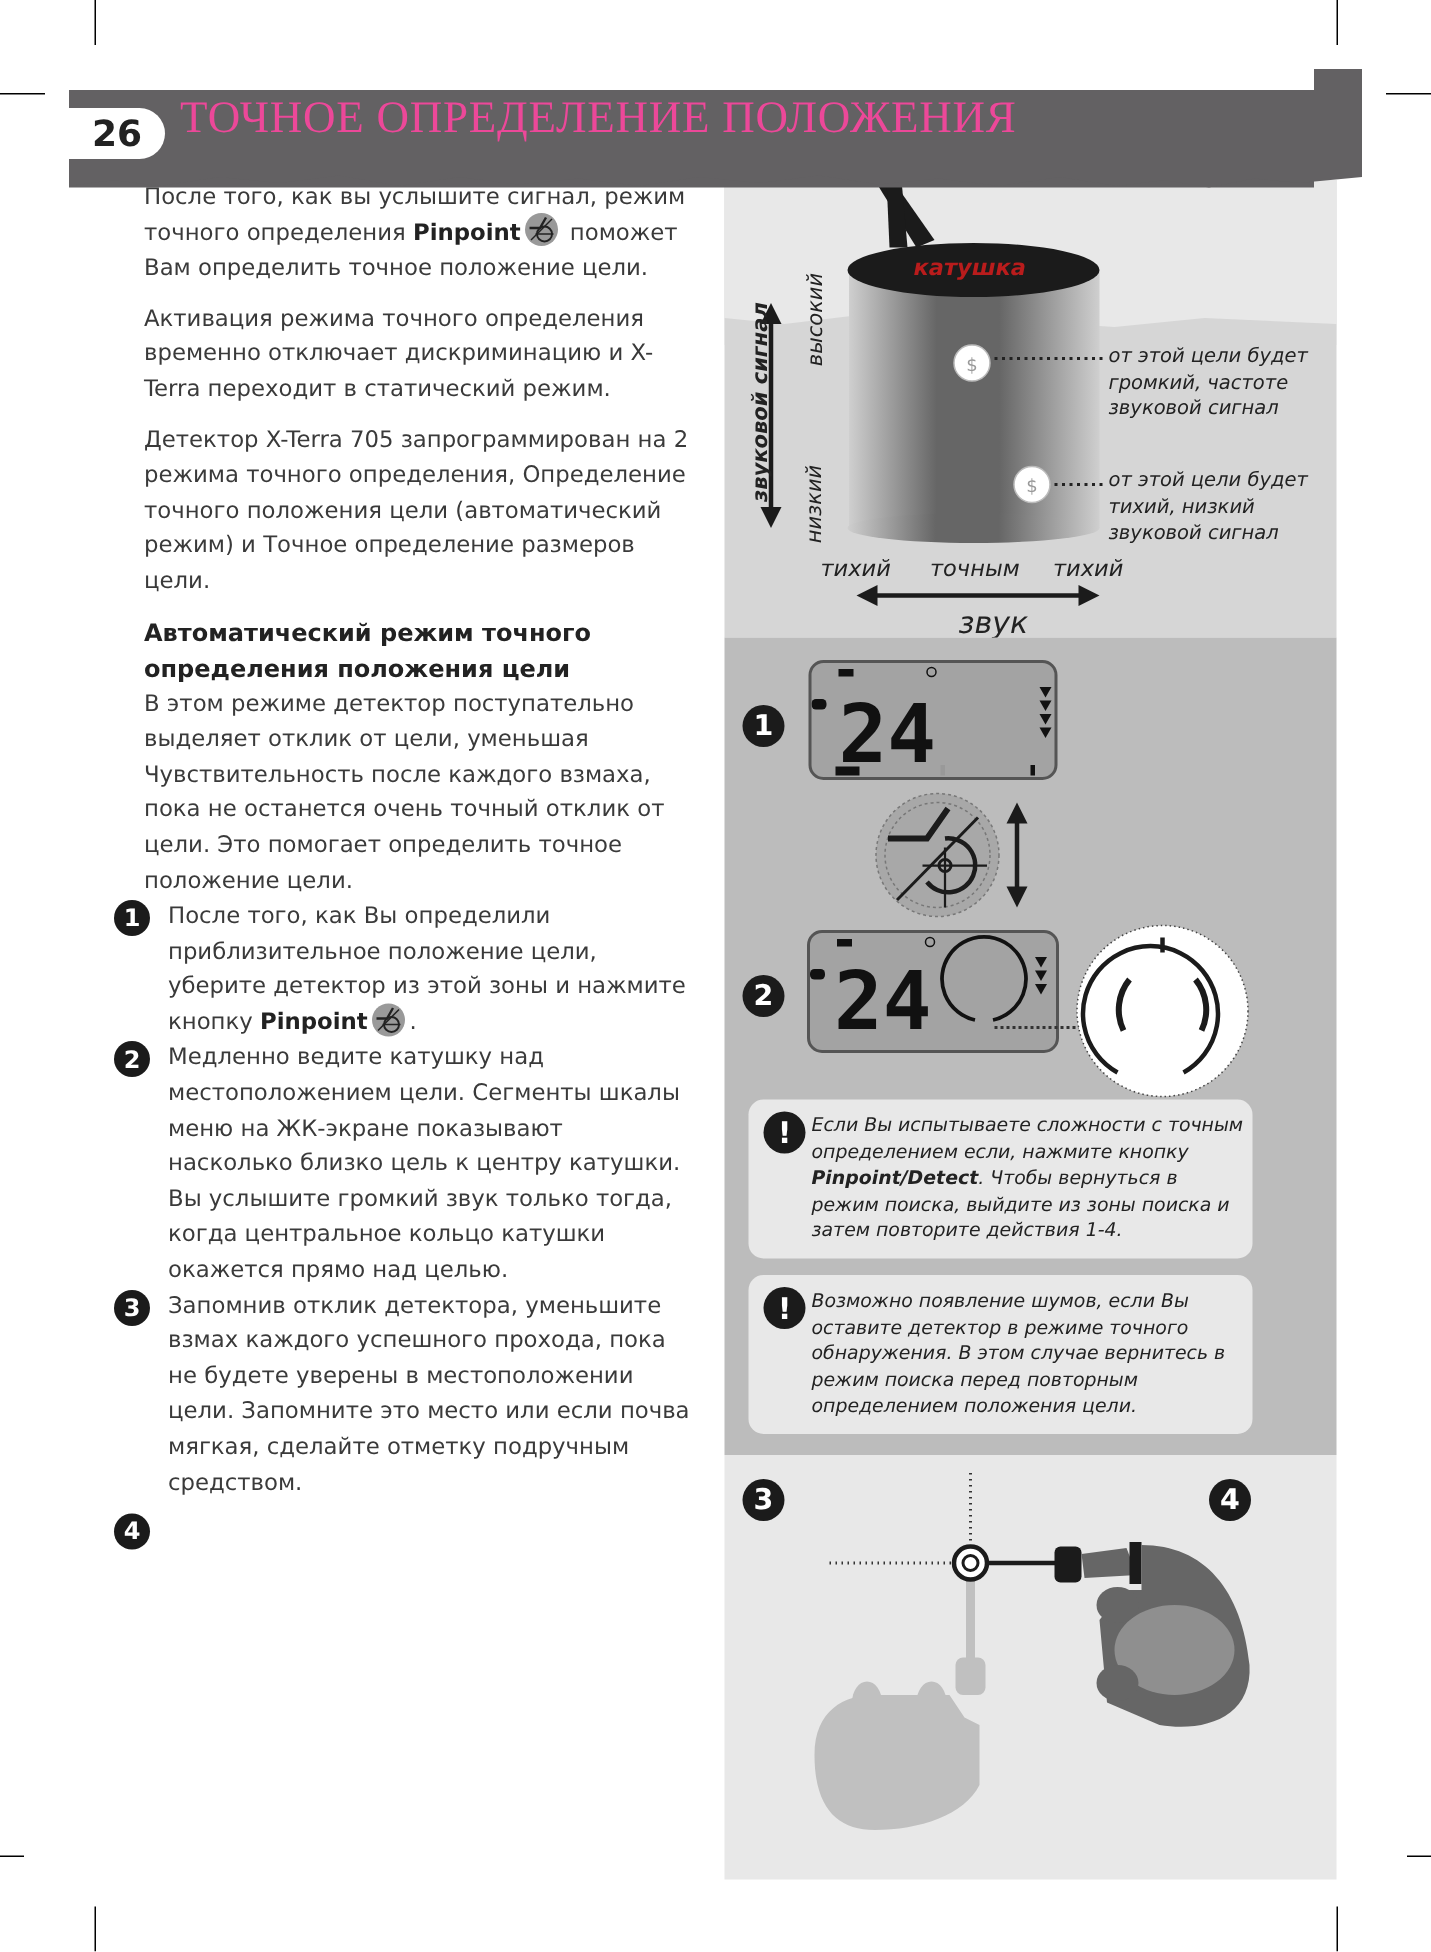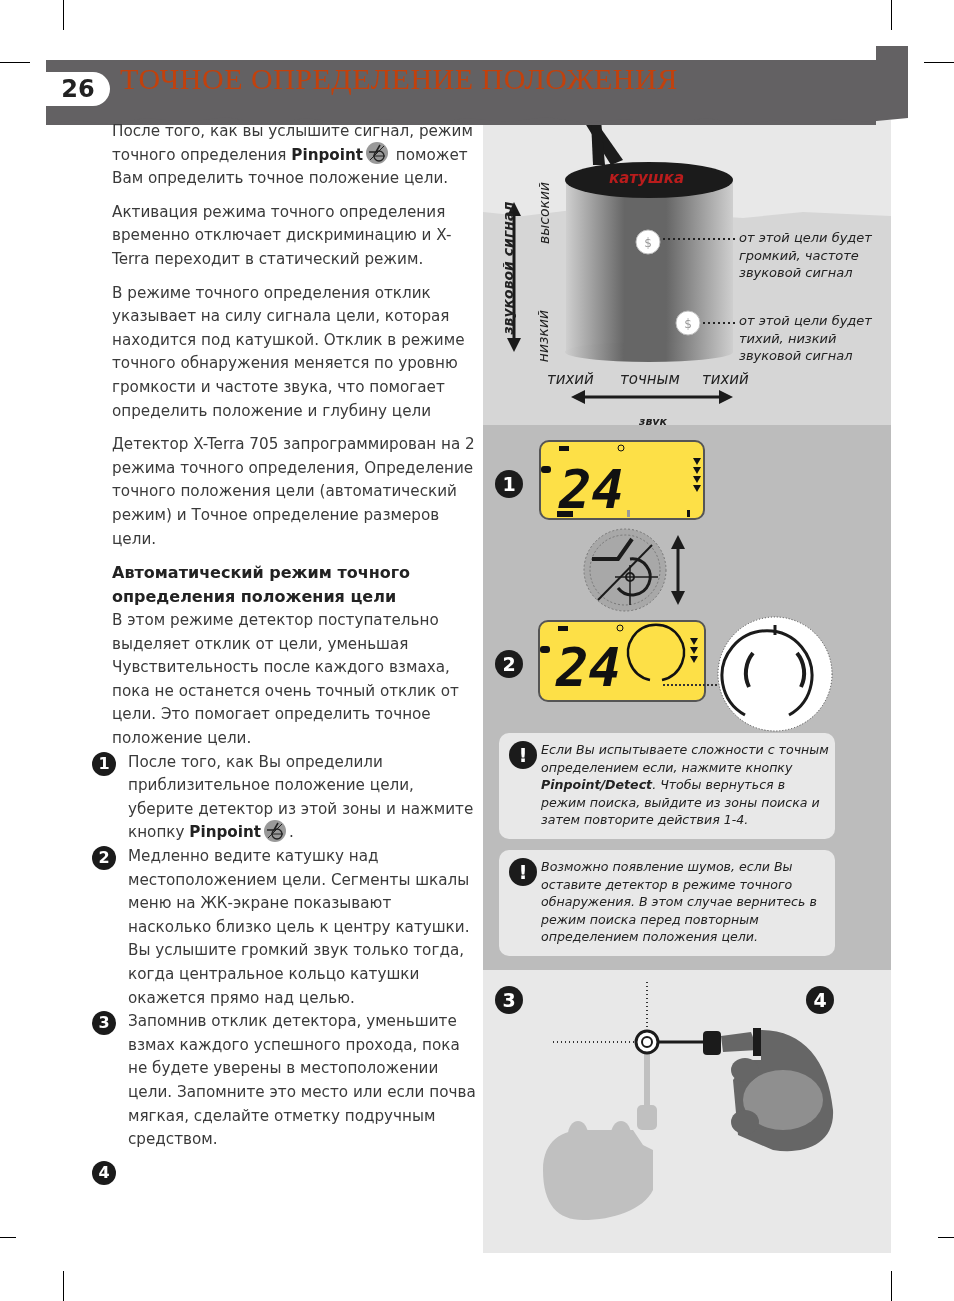--- a/index.html
+++ b/index.html
@@ -3,42 +3,42 @@
 <meta charset="utf-8">
 <style>
   html,body{margin:0;padding:0;background:#fff;}
   body{width:954px;height:1301px;position:relative;overflow:hidden;font-family:"DejaVu Sans","Liberation Sans",sans-serif;color:#333;}
   .crop{position:absolute;background:#000;}
   
   .header{position:absolute;left:46px;top:60px;width:830px;height:65px;background:#636163;}
   .header-tab{position:absolute;left:876px;top:46px;width:32px;height:70px;background:#636163;}
   .header-torn{position:absolute;left:46px;top:112px;width:862px;height:20px;}
   .page-num{position:absolute;left:46px;top:72px;width:64px;height:34px;background:#fff;border-radius:0 18px 18px 0;display:flex;align-items:center;justify-content:center;font-weight:bold;font-size:24px;color:#222;font-family:"DejaVu Sans",sans-serif;}
-  .page-title{position:absolute;left:120px;top:62px;font-family:"Liberation Serif","DejaVu Serif",serif;font-size:30px;color:#c2410c;letter-spacing:0.5px;white-space:nowrap;}
+  .page-title{position:absolute;left:120px;top:62px;font-family:"Liberation Serif","DejaVu Serif",serif;font-size:30px;color:#ec4899;letter-spacing:0.5px;white-space:nowrap;}
   
-  .col-left{position:absolute;left:112px;top:120px;width:365px;font-size:15.2px;line-height:23.6px;color:#3a3a3a;}
+  .col-left{position:absolute;left:96px;top:120px;width:365px;font-size:15.2px;line-height:23.6px;color:#3a3a3a;}
   .col-left p{margin:0 0 10px 0;}
   .col-left b{color:#222;}
   .h3{font-weight:bold;font-size:16px;line-height:24px;color:#222;margin:0;}
   .pin-ico{display:inline-block;width:24px;height:24px;vertical-align:middle;margin:-4px 2px 0 2px;}
   .step{position:relative;padding-left:16px;margin:0 0 0 0;}
   .step-num{position:absolute;left:-20px;top:1px;width:24px;height:24px;border-radius:50%;background:#1b1b1b;color:#fff;font-weight:bold;font-size:16px;display:flex;align-items:center;justify-content:center;}
   .steps{margin-left:0;}
   
   .col-right{position:absolute;left:483px;top:120px;width:408px;height:1133px;}
   .panel1{position:absolute;left:0;top:0;width:408px;height:305px;background:#d6d6d6;}
   .panel1-top{position:absolute;left:0;top:0;width:408px;height:100px;background:#e8e8e8;}
   .panel2{position:absolute;left:0;top:305px;width:408px;height:545px;background:#bcbcbc;}
   .panel3{position:absolute;left:0;top:850px;width:408px;height:283px;background:#e8e8e8;}
   .lbl{position:absolute;font-style:italic;font-size:13px;color:#222;white-space:nowrap;}
   .note{position:absolute;left:16px;width:336px;background:#e8e8e8;border-radius:10px;}
   .note-text{position:absolute;left:42px;top:8px;width:290px;font-style:italic;font-size:12.6px;line-height:17.5px;color:#222;}
   .note-icon{position:absolute;left:10px;top:8px;width:28px;height:28px;border-radius:50%;background:#1b1b1b;color:#fff;font-weight:bold;font-size:20px;display:flex;align-items:center;justify-content:center;}
   .big-num{position:absolute;width:28px;height:28px;border-radius:50%;background:#1b1b1b;color:#fff;font-weight:bold;font-size:19px;display:flex;align-items:center;justify-content:center;}
-  .lcd{position:absolute;background:#fde047;border:2px solid #555;border-radius:10px;font-style:italic;}
+  .lcd{position:absolute;background:#a3a3a3;border:2px solid #555;border-radius:10px;}
 </style>
 </head>
 <body>
 
 <div class="crop" style="left:63px;top:0;width:1px;height:30px;"></div>
 <div class="crop" style="left:0;top:62px;width:30px;height:1px;"></div>
 <div class="crop" style="left:891px;top:0;width:1px;height:30px;"></div>
 <div class="crop" style="left:924px;top:62px;width:30px;height:1px;"></div>
 <div class="crop" style="left:0;top:1237px;width:16px;height:1px;"></div>
 <div class="crop" style="left:938px;top:1237px;width:16px;height:1px;"></div>
@@ -92,21 +92,21 @@
       <div>звуковой сигнал</div>
     </div>
     <div class="lbl" style="left:256px;top:192px;line-height:17.5px;">
       <div>от этой цели будет</div>
       <div>тихий, низкий</div>
       <div>звуковой сигнал</div>
     </div>
     <span class="lbl" style="left:64px;top:250px;font-size:15px;">тихий</span>
     <span class="lbl" style="left:137px;top:250px;font-size:15px;">точным</span>
     <span class="lbl" style="left:219px;top:250px;font-size:15px;">тихий</span>
-    <span class="lbl" style="left:156px;top:295px;font-weight:bold;font-size:11px;">звук</span>
+    <span class="lbl" style="left:156px;top:283px;font-weight:normal;font-size:20px;">звук</span>
   </div>
 
   <div class="panel2">
     <div class="big-num" style="left:12px;top:45px;">1</div>
     <div class="lcd" style="left:56px;top:15px;width:162px;height:76px;">
       <svg width="162" height="76" style="position:absolute;left:0;top:0;">
         <rect x="18" y="4" width="10" height="5" fill="#111"></rect>
         <circle cx="80" cy="6" r="3" fill="none" stroke="#111"></circle>
         <rect x="0" y="24" width="10" height="7" rx="3" fill="#111"></rect>
         <text x="18" y="66" font-size="54" font-weight="bold" fill="#111" font-family="DejaVu Sans Mono, monospace">24</text>
@@ -201,21 +201,20 @@
 
 <div class="col-left">
   <p><span>После того, как вы услышите сигнал, режим точного определения </span><b>Pinpoint</b><svg class="pin-ico" viewBox="0 0 24 24">
         <circle cx="12" cy="12" r="11" fill="#999"></circle>
         <path d="M4,11 L11,11 L15,4" stroke="#222" stroke-width="1.6" fill="none"></path>
         <line x1="5" y1="19" x2="19" y2="5" stroke="#222" stroke-width="1"></line>
         <circle cx="14" cy="15" r="5" fill="none" stroke="#222" stroke-width="1.3"></circle>
         <line x1="8" y1="15" x2="20" y2="15" stroke="#222" stroke-width="1"></line>
       </svg><span> поможет Вам определить точное положение цели.</span></p>
   <p>Активация режима точного определения временно отключает дискриминацию и X-Terra переходит в статический режим.</p>
-  <p>В режиме точного определения отклик указывает на силу сигнала цели, которая находится под катушкой. Отклик в режиме точного обнаружения меняется по уровню громкости и частоте звука, что помогает определить положение и глубину цели</p>
   <p>Детектор X-Terra 705 запрограммирован на 2 режима точного определения, Определение точного положения цели (автоматический режим) и Точное определение размеров цели.</p>
   <div class="h3">Автоматический режим точного определения положения цели</div>
   <p style="margin-bottom:0;">В этом режиме детектор поступательно выделяет отклик от цели, уменьшая Чувствительность после каждого взмаха, пока не останется очень точный отклик от цели. Это помогает определить точное положение цели.</p>
   <div class="steps">
     <div class="step">
       <div class="step-num">1</div>
       <span>После того, как Вы определили приблизительное положение цели, уберите детектор из этой зоны и нажмите кнопку </span><b>Pinpoint</b><svg class="pin-ico" viewBox="0 0 24 24">
           <circle cx="12" cy="12" r="11" fill="#999"></circle>
           <path d="M4,11 L11,11 L15,4" stroke="#222" stroke-width="1.6" fill="none"></path>
           <line x1="5" y1="19" x2="19" y2="5" stroke="#222" stroke-width="1"></line>

